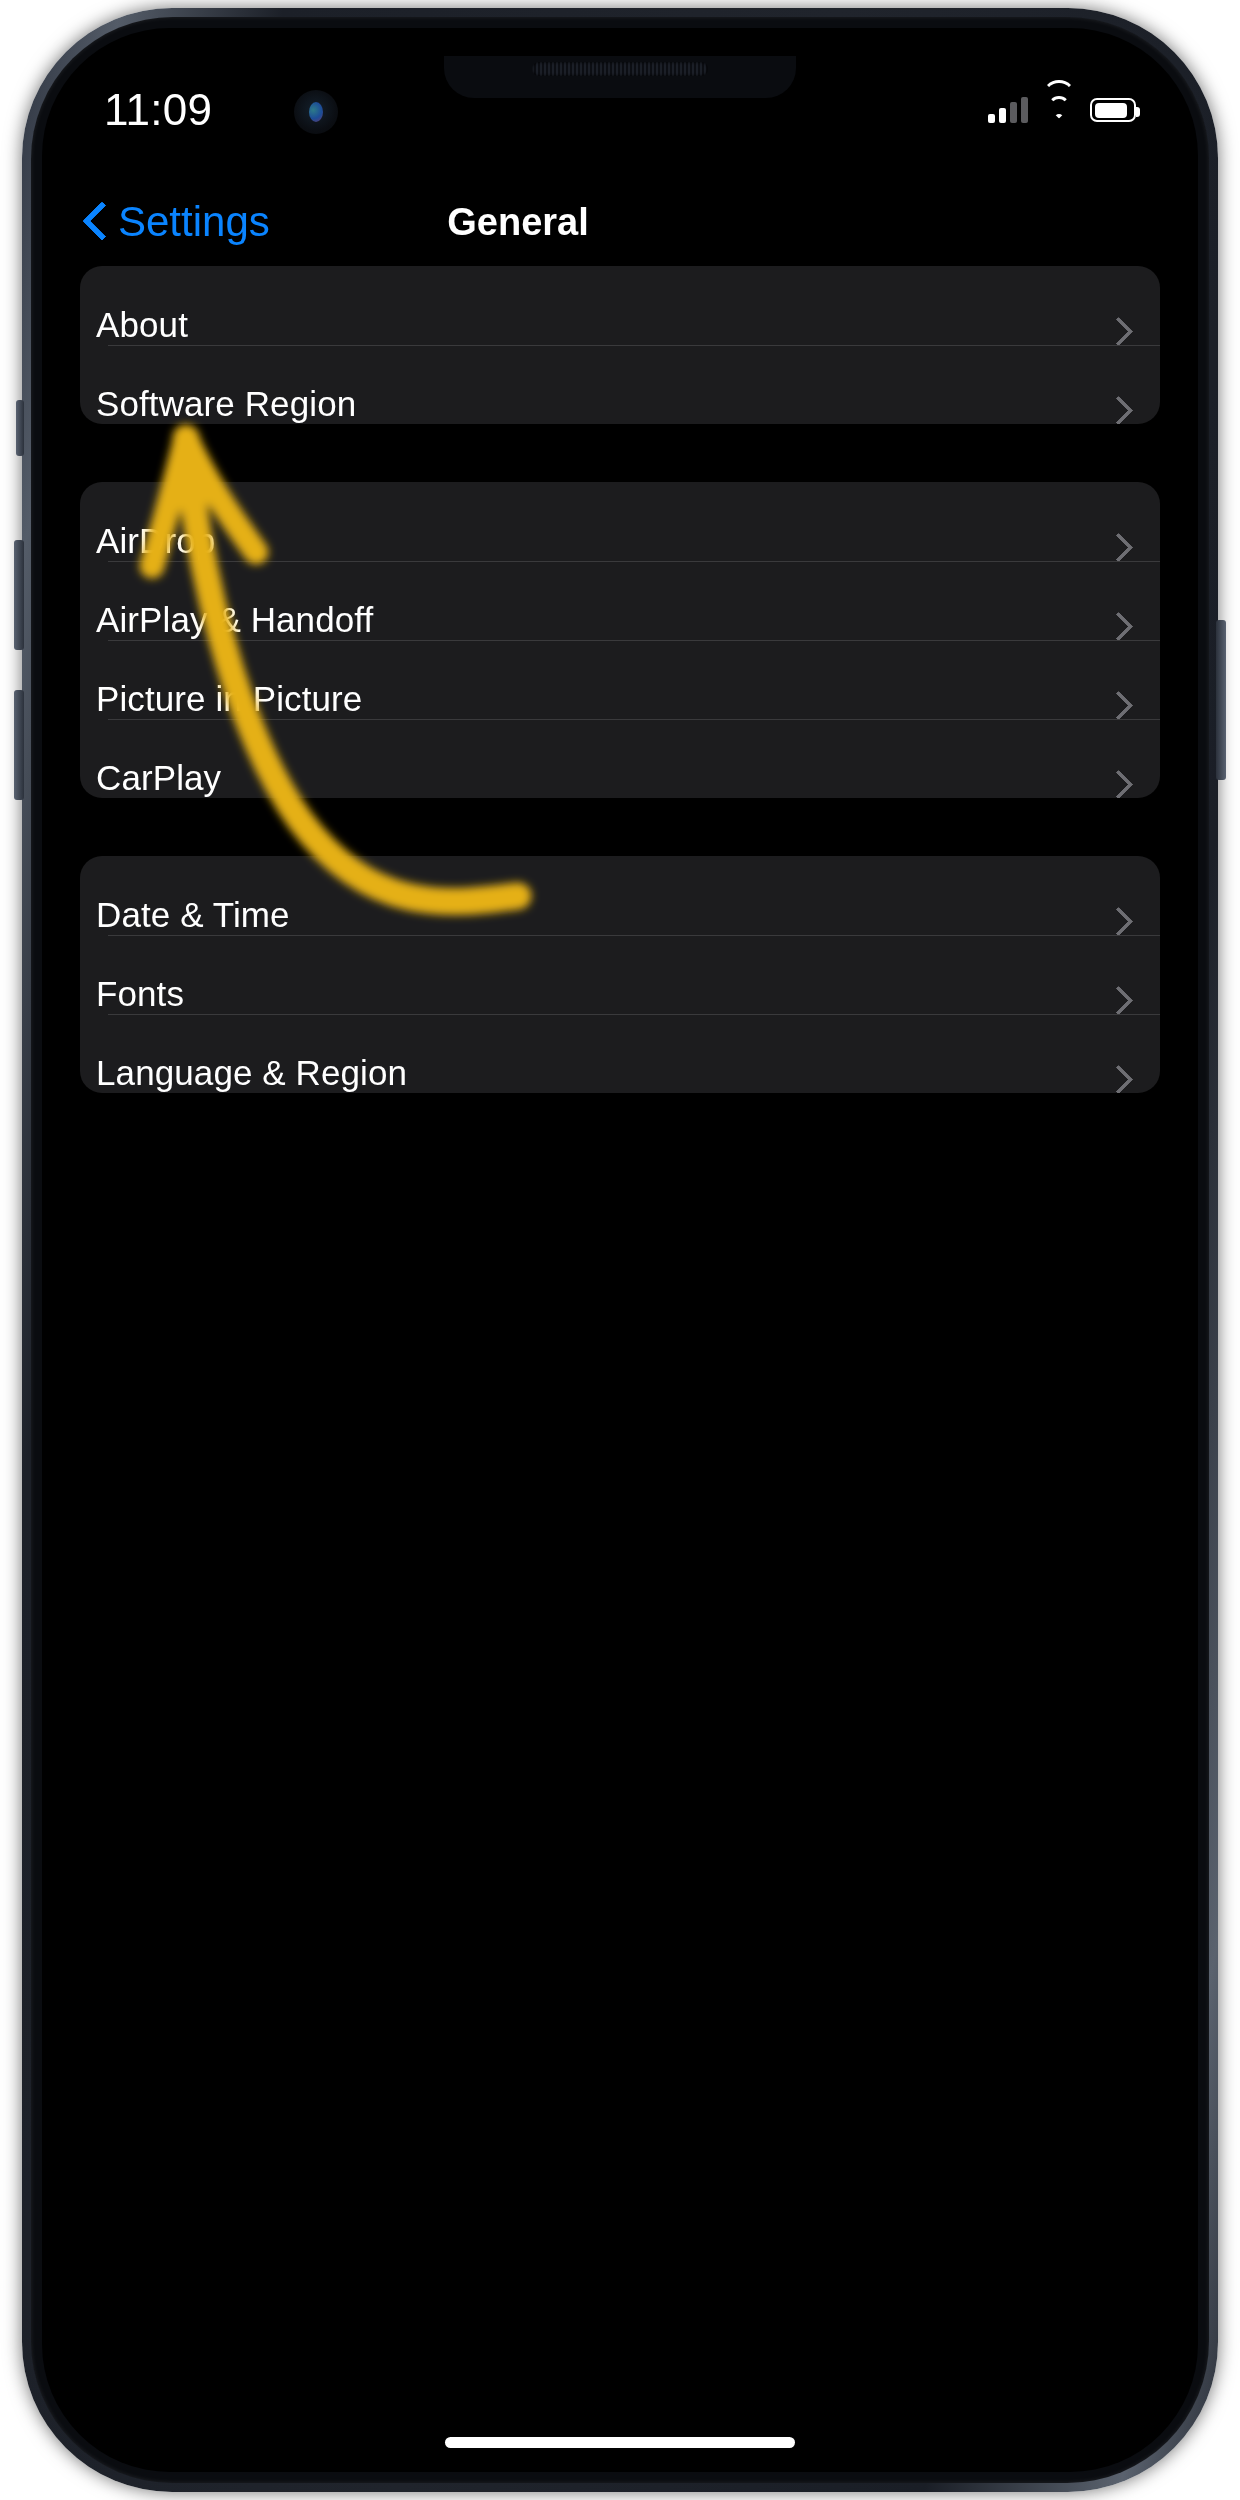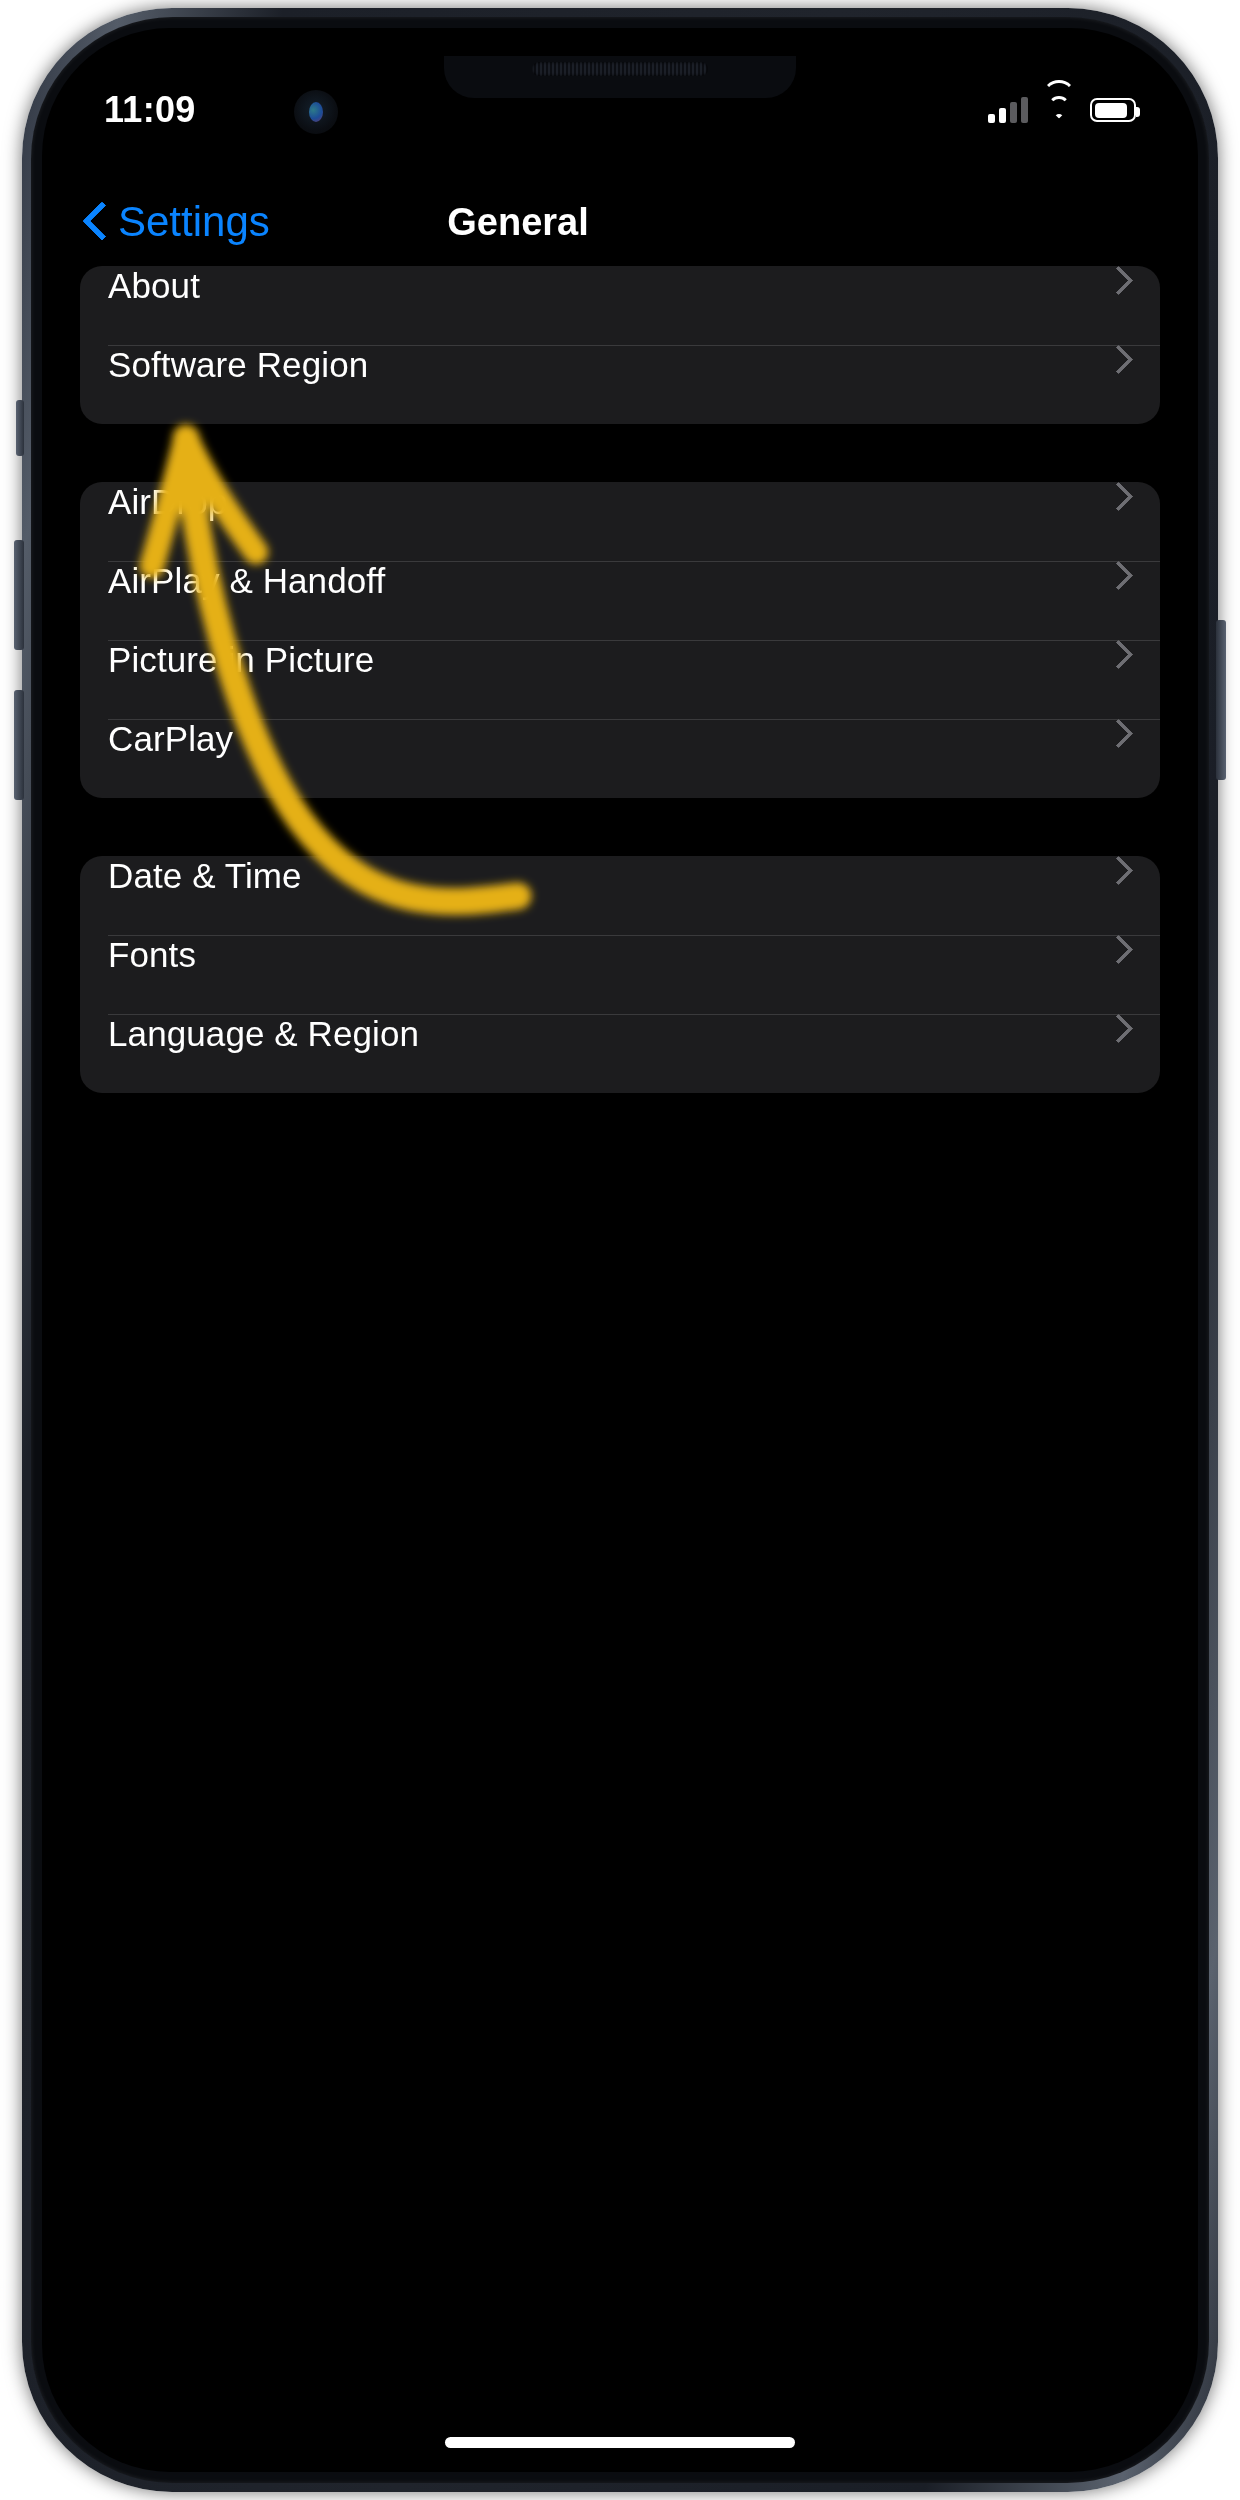--- a/index.html
+++ b/index.html
@@ -67,21 +67,21 @@
     background: radial-gradient(circle at 30% 40%, #2e7f8d 0%, #1d4f9e 55%, #6a3b6e 100%);
     opacity:.95;
   }
 
   
   .statusbar{
     position:absolute; left:0; top:52px; width:1156px; height:60px;
     display:flex; align-items:center; justify-content:space-between;
     padding:0 62px; z-index:5; color:#fff;
   }
-  .clock{ font-size:36px; font-weight:700; letter-spacing:.3px; }
+  .clock{ font-size:44px; font-weight:400; letter-spacing:.3px; }
   .status-right{ display:flex; align-items:center; gap:14px; }
 
   .signal{ display:flex; align-items:flex-end; gap:4px; height:26px; }
   .signal span{ width:7px; background:#fff; border-radius:2px; }
   .signal span:nth-child(1){ height:9px;  }
   .signal span:nth-child(2){ height:15px; }
   .signal span:nth-child(3){ height:21px; background:#5b5b5e; }
   .signal span:nth-child(4){ height:26px; background:#5b5b5e; }
 
   .wifi{ position:relative; width:34px; height:26px; }
@@ -123,22 +123,22 @@
   .content{
     position:absolute; left:0; top:238px; width:1156px; bottom:0;
     padding:0 38px; z-index:4;
   }
   .group{
     background:#1c1c1e; border-radius:22px; overflow:hidden;
     margin-bottom:58px;
   }
   .group:first-child{ margin-top:0; }
   .row{
-    position:relative; height:79px; display:flex; align-items:flex-start;
-    padding:0 28px 0 28px; cursor:pointer;
+    position:relative; height:79px; display:flex; align-items:flex-end;
+    padding:0 28px 0 16px; cursor:pointer;
   }
   .row + .row::before{
     content:""; position:absolute; left:28px; right:0; top:0; height:1px;
     background:#3a3a3c;
   }
   .row-label{ color:#fff; font-size:35px; letter-spacing:.1px; }
   .chev{
     margin-left:auto; width:16px; height:28px; position:relative; flex:none;
     margin-right:8px;
   }

